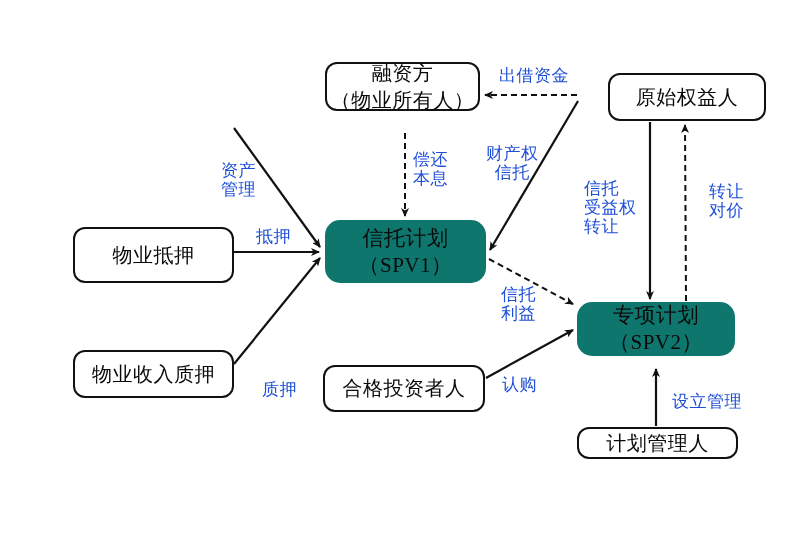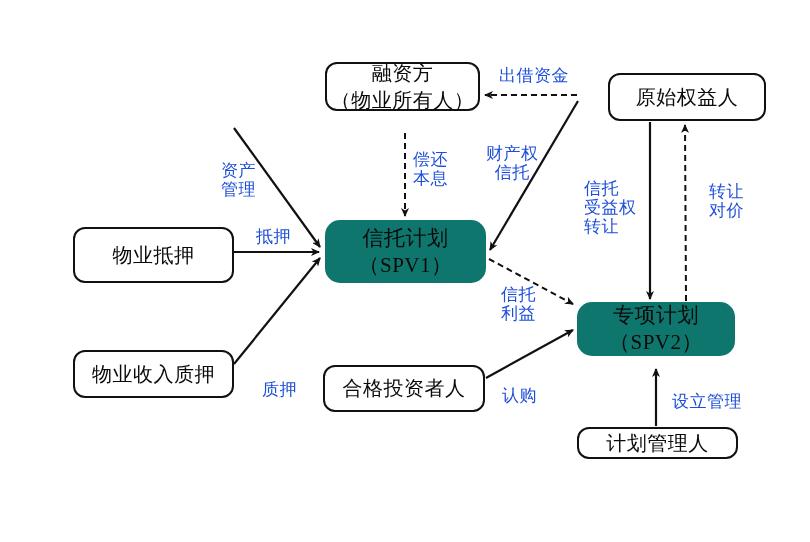--- a/index.html
+++ b/index.html
@@ -123,17 +123,17 @@
   <div class="edge-label" style="left:584px; top:179px;">信托
 受益权
 转让</div>
 
   <div class="edge-label" style="left:709px; top:182px;">转让
 对价</div>
 
   <div class="edge-label" style="left:501px; top:285px;">信托
 利益</div>
 
-  <div class="edge-label" style="left:502px; top:386px;">认购</div>
+  <div class="edge-label" style="left:502px; top:375px;">认购</div>
 
   <div class="edge-label" style="left:672px; top:392px;">设立管理</div>
 
 </div>
 
 </body></html>

